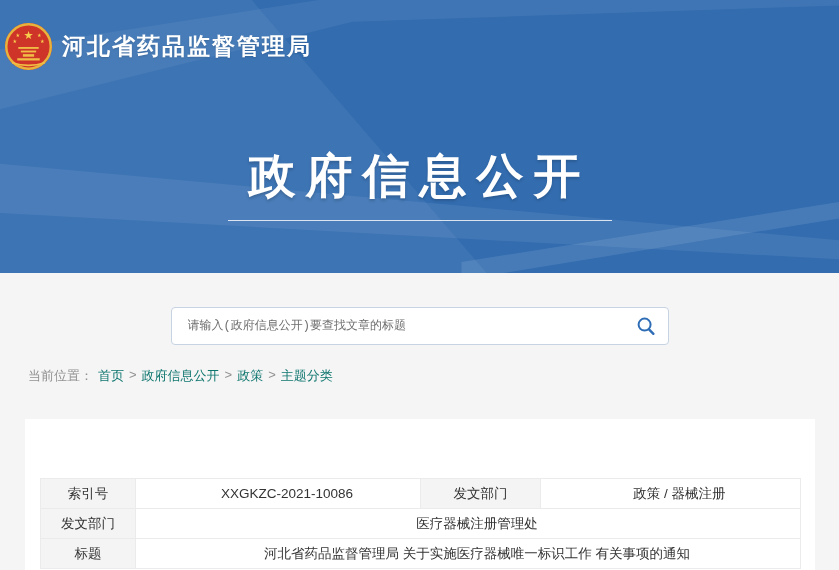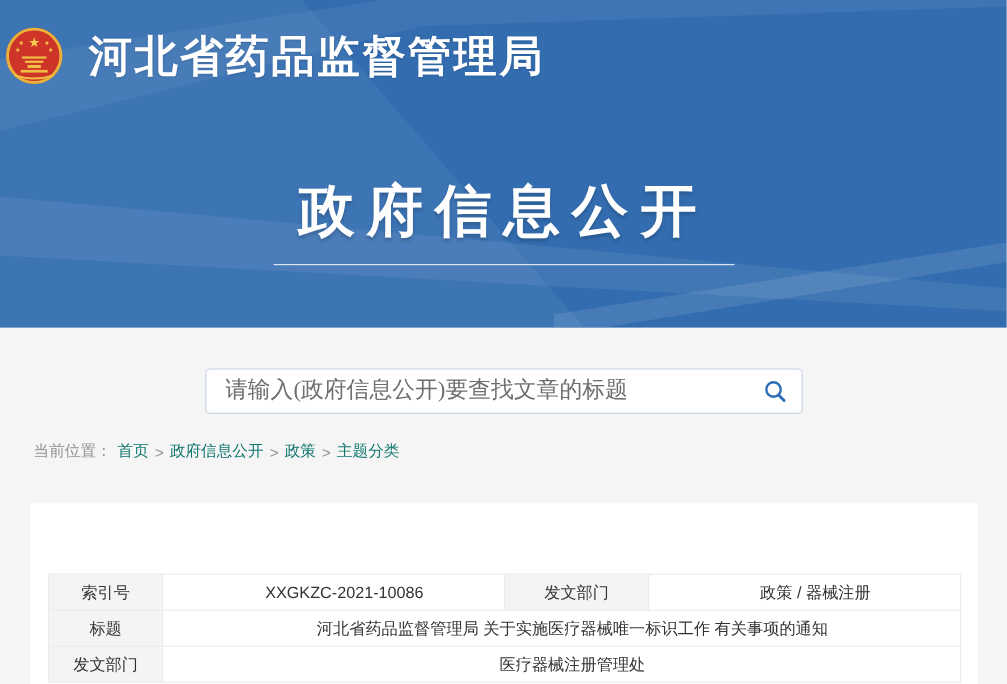--- a/index.html
+++ b/index.html
@@ -18,24 +18,23 @@
   .streak { position: absolute; inset: 0; pointer-events: none; }
   .streak.s1 { background: rgba(255,255,255,0.06); clip-path: polygon(0 18%, 38% 0, 100% 0, 100% 2%, 42% 8%, 0 40%); }
   .streak.s2 { background: rgba(255,255,255,0.07); clip-path: polygon(0 60%, 100% 88%, 100% 95%, 0 78%); }
   .streak.s3 { background: rgba(255,255,255,0.10); clip-path: polygon(55% 96%, 100% 74%, 100% 80%, 60% 100%, 55% 100%); }
   .streak.s4 { background: rgba(255,255,255,0.05); clip-path: polygon(0 0, 30% 0, 58% 100%, 0 100%); }
 
   .site-header { position: absolute; top: 22px; left: 4px; display: flex; align-items: center; }
   .emblem { width: 49px; height: 49px; flex: 0 0 auto; }
   .site-titles { margin-left: 9px; }
   .site-name {
-    color: #ffffff; font-size: 36px; font-weight: bold;
+    color: #ffffff; font-size: 23px; font-weight: bold;
     letter-spacing: 2px; line-height: 1.15;
     text-shadow: 0 1px 2px rgba(0,0,0,0.15);
-    margin-left: 12px;
   }
   .site-name-en {
     color: rgba(255,255,255,0.92); font-size: 10.5px;
     letter-spacing: 3.4px; margin-top: 5px;
   }
   .banner-title-wrap { position: absolute; top: 145px; left: 0; width: 100%; text-align: center; }
   .banner-title {
     color: #ffffff; font-size: 47px; font-weight: bold; letter-spacing: 10px;
     text-shadow: 0 2px 3px rgba(0,0,0,0.18);
   }
@@ -46,31 +45,31 @@
 
   
   .content { width: 839px; padding-top: 34px; }
   .search-box {
     width: 498px; height: 38px; margin: 0 auto;
     background: #ffffff; border: 1px solid #c7d3e3; border-radius: 4px;
     display: flex; align-items: center;
   }
   .search-input {
     flex: 1; height: 100%; border: none; outline: none; background: transparent;
-    padding: 0 10px 0 16px; font-size: 19px; color: #0f766e;
-    font-family: Liberation Serif, serif;
+    padding: 0 10px 0 16px; font-size: 12px; color: #0f766e;
+    font-family: Liberation Mono, monospace;
   }
   .search-input::placeholder { color: #6e6e6e; opacity: 1; }
   .search-btn {
     width: 44px; height: 100%; border: none; background: transparent; cursor: pointer;
     display: flex; align-items: center; justify-content: center;
   }
   .breadcrumb {
     margin: 22px 0 0 28px; font-size: 13px; color: #919191;
-    display: flex; align-items: flex-end; gap: 5px;
+    display: flex; align-items: flex-start; gap: 5px;
   }
   .breadcrumb a { color: #0f766e; text-decoration: none; cursor: pointer; }
 
   .card {
     width: 790px; margin: 34px 0 0 25px; background: #ffffff;
     padding: 16px 15px; min-height: 135px;
   }
   table.info-table {
     width: 760px; border-collapse: collapse; table-layout: fixed;
     font-size: 13.5px; color: #333; margin-top: 43px;
@@ -151,24 +150,24 @@
           <col style="width:260px">
       </colgroup>
       <tbody>
           <tr>
         <td class="lbl">索引号</td>
         <td>XXGKZC-2021-10086</td>
         <td class="lbl">发文部门</td>
         <td>政策 / 器械注册</td>
       </tr>
       <tr>
+        <td class="lbl">发文部门</td>
+        <td colspan="3">医疗器械注册管理处</td>
+      </tr>
+      <tr>
         <td class="lbl">标题</td>
         <td colspan="3">河北省药品监督管理局 关于实施医疗器械唯一标识工作 有关事项的通知</td>
-      </tr>
-      <tr>
-        <td class="lbl">发文部门</td>
-        <td colspan="3">医疗器械注册管理处</td>
       </tr>
     </tbody>
       </table>
   </div>
 
 </div>
 
 </body></html>

